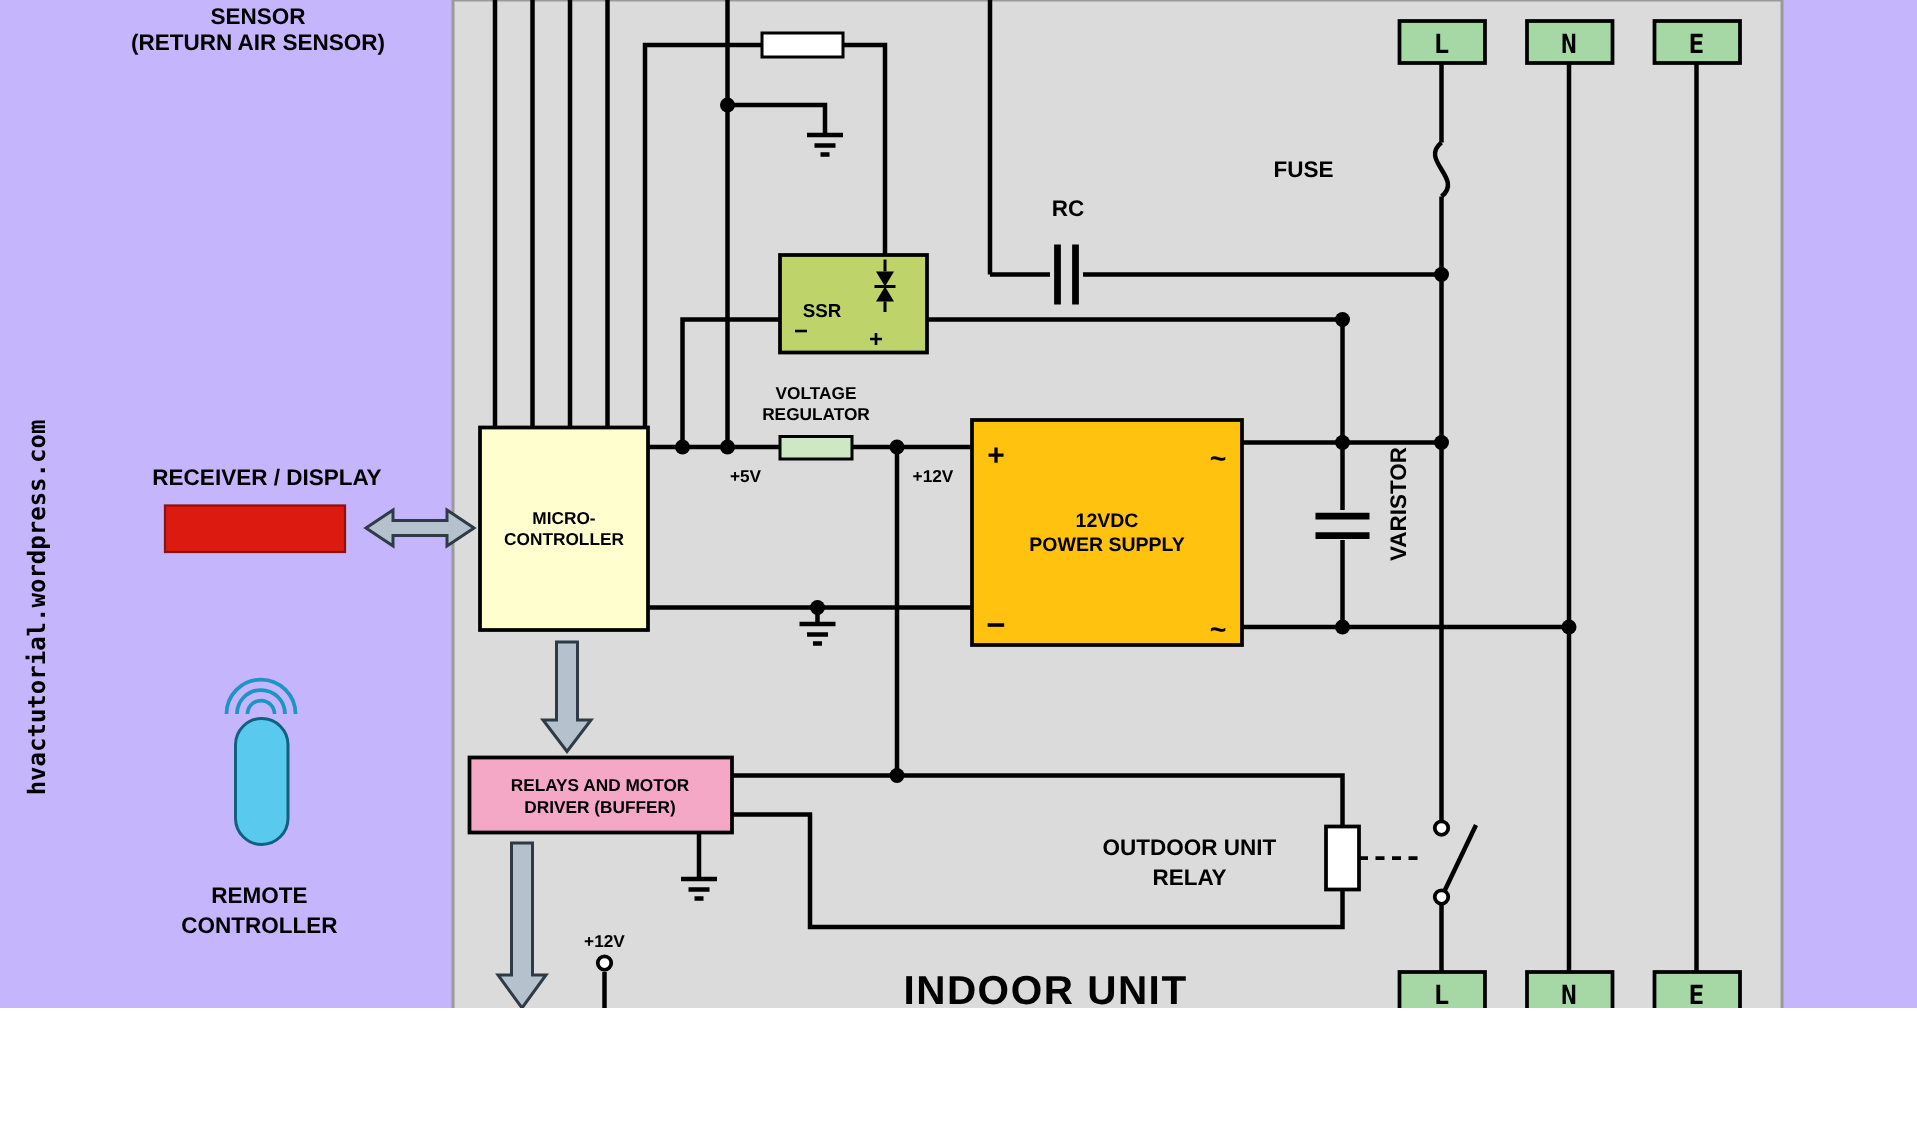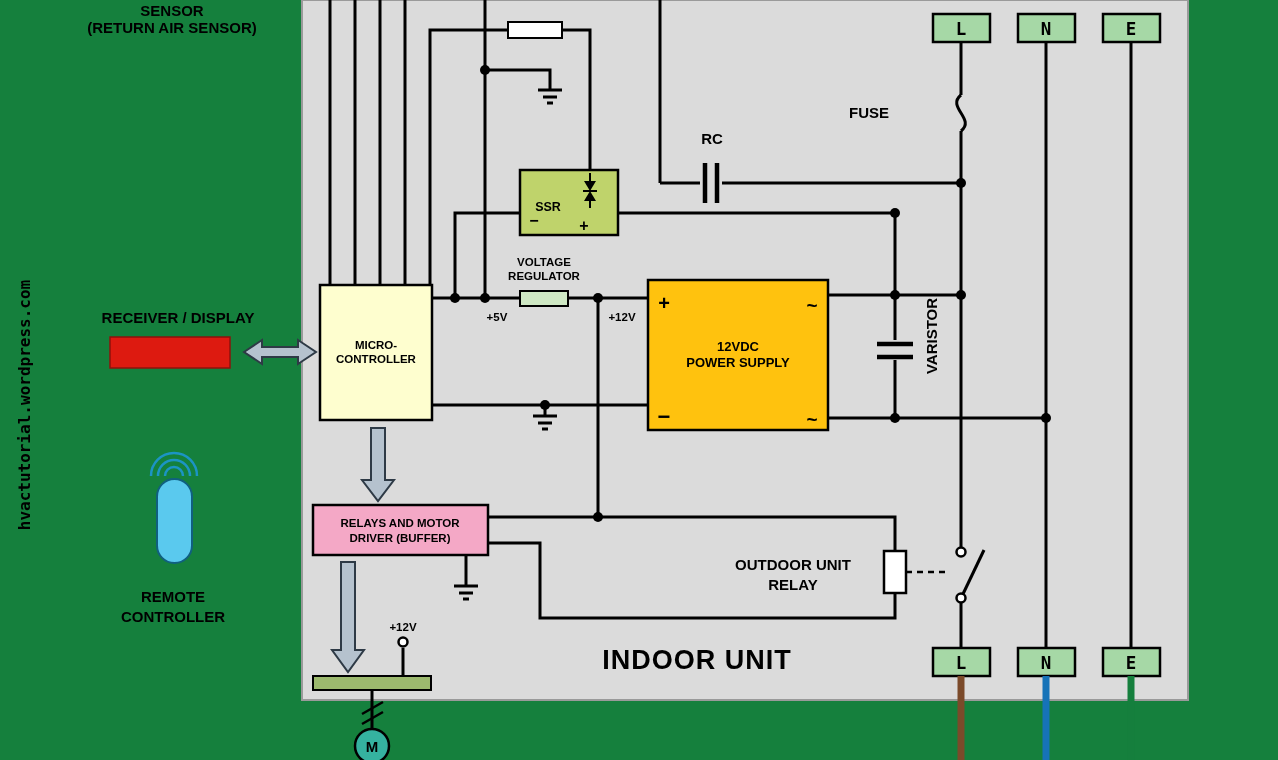--- a/index.html
+++ b/index.html
@@ -1,16 +1,16 @@
 <!DOCTYPE html>
 <html><head>
 <meta charset="utf-8">
 <style>
   html,body { margin:0; padding:0; background:#ffffff; }
-  .stage { position:relative; width:1278px; height:760px; background:#15803d; overflow:hidden; }
+  .stage { position:relative; width:1278px; height:672px; background:#c4b5fd; overflow:hidden; }
   svg { display:block; }
   text { font-family:"Liberation Sans", sans-serif; font-weight:bold; fill:#000; text-anchor:middle; }
   .mono { font-family:"DejaVu Sans Mono", monospace; font-weight:bold; }
   .s11 { font-size:11.5px; } .s12 { font-size:12.5px; } .s13 { font-size:13px; }
   .s15 { font-size:15px; }  .s16 { font-size:16px; }  .s17 { font-size:17.5px; }
   .s18 { font-size:19px; }  .s20 { font-size:20px; }  .s22 { font-size:22px; }
   .s27 { font-size:27px; letter-spacing:1px; }
   .wire { stroke:#000; stroke-width:3; fill:none; }
   .thick { stroke:#000; stroke-width:4.5; fill:none; }
   .gnd  { stroke:#000; stroke-width:3; fill:none; }

